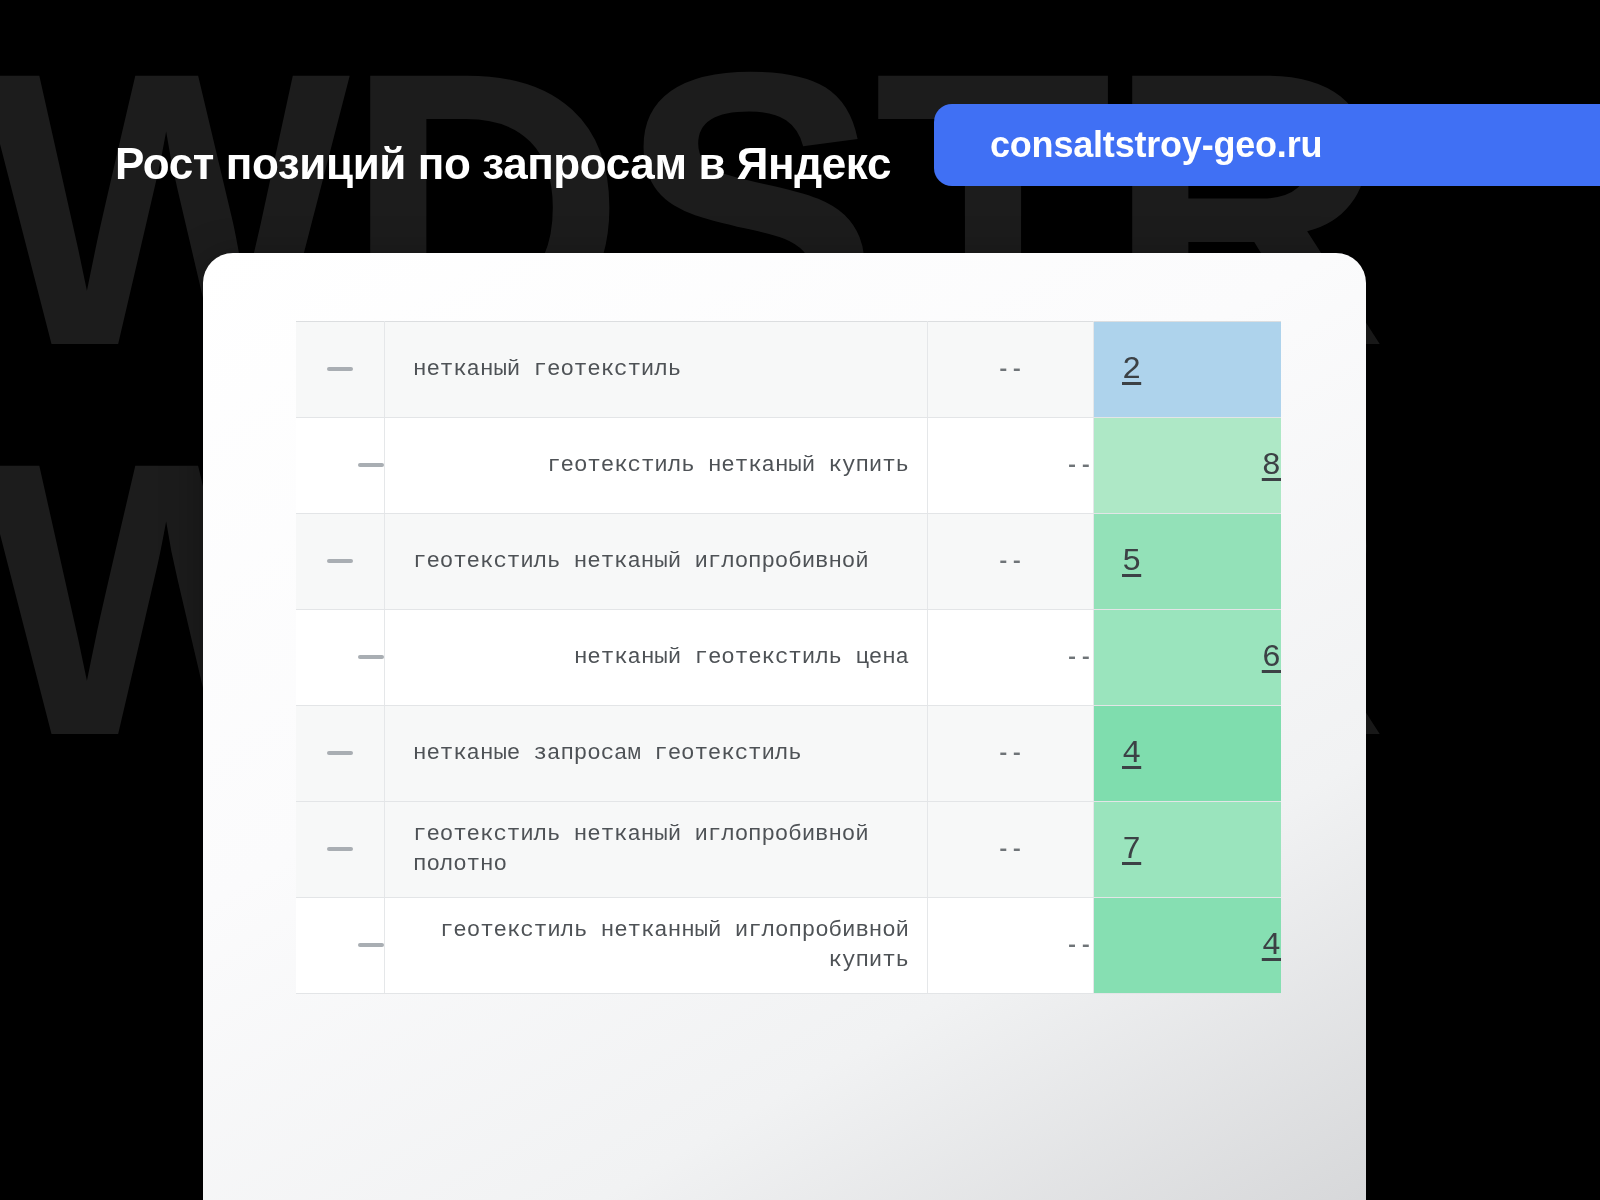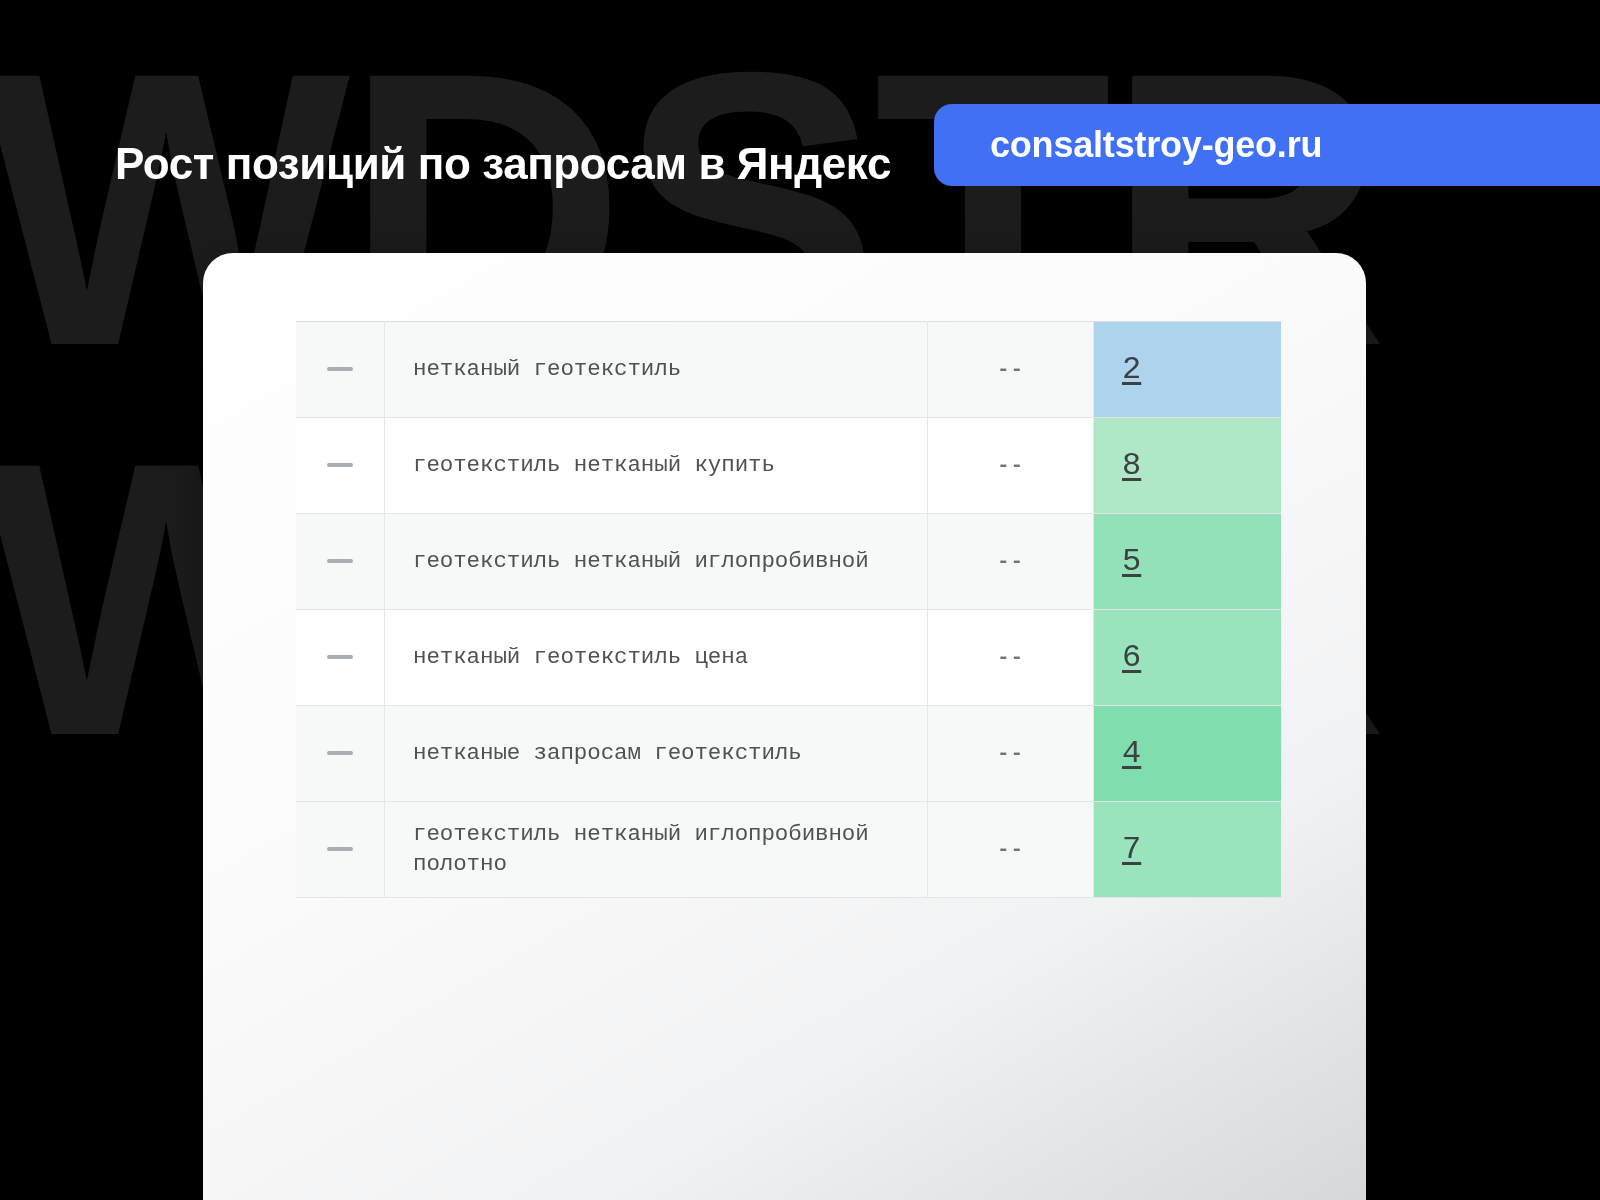--- a/index.html
+++ b/index.html
@@ -111,21 +111,21 @@
   #rank-table td {
     border-top: 1px solid #e3e5e7;
     border-bottom: 1px solid #e3e5e7;
     border-right: 1px solid #e5e7e9;
     vertical-align: middle;
     padding: 0;
   }
   #rank-table tr:first-child td { border-top: 1px solid #dcdee0; }
 
   .row-odd td { background: #f7f8f8; }
-  .row-even td { background: #ffffff; }
+  .row-even td { background: #ffffff; text-align: right; }
 
   .col-mark { width: 88px; text-align: center; }
   .col-query { width: 542px; }
   .col-dyn { width: 165px; text-align: center; }
   .col-pos { width: 187px; border-right: none !important; }
 
   .dash-icon {
     display: inline-block;
     width: 26px;
     height: 4px;
@@ -234,15 +234,25 @@
         <tr class="row-odd">
           <td class="col-mark"><span class="dash-icon"></span></td>
           <td class="col-query">
             <span class="query-text">геотекстиль нетканый иглопробивной полотно</span>
           </td>
           <td class="col-dyn"><span class="dyn-text">--</span></td>
           <td class="col-pos" style="background: rgb(154, 228, 189);">
             <span class="pos-cell-inner">7</span>
           </td>
         </tr>
+        <tr class="row-even">
+          <td class="col-mark"><span class="dash-icon"></span></td>
+          <td class="col-query">
+            <span class="query-text">геотекстиль нетканный иглопробивной купить</span>
+          </td>
+          <td class="col-dyn"><span class="dyn-text">--</span></td>
+          <td class="col-pos" style="background: rgb(134, 223, 178);">
+            <span class="pos-cell-inner">4</span>
+          </td>
+        </tr>
       </tbody>
   </table>
 </div>
 
 </body></html>

